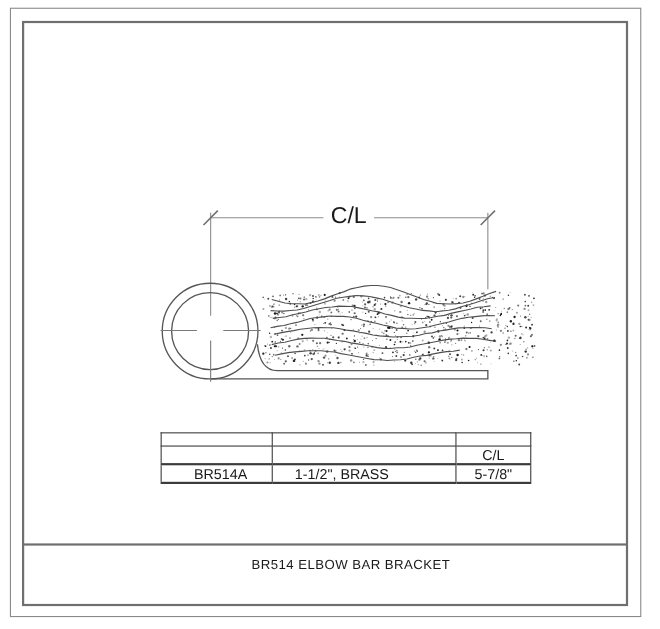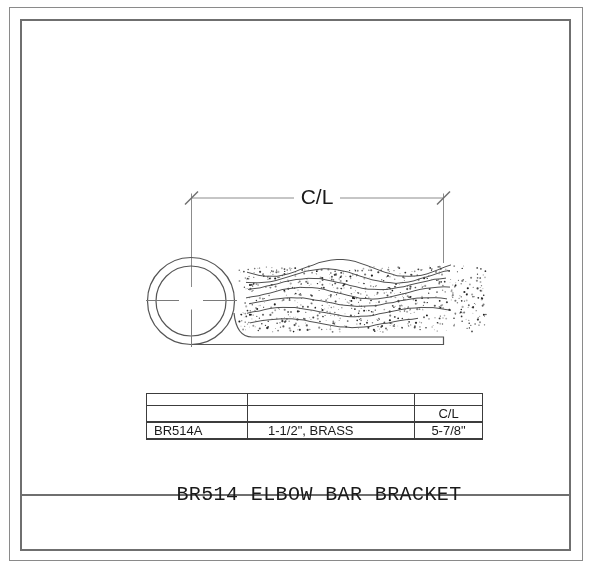--- a/index.html
+++ b/index.html
@@ -63,38 +63,37 @@
     white-space: nowrap;
     overflow: hidden;
     vertical-align: middle;
   }
   table.spec-table tr.r-blank td { height: 11px; }
   table.spec-table tr.r-head td { height: 15px; }
   table.spec-table tr.r-data td { height: 15px; }
   table.spec-table tr.r-head td,
   table.spec-table tr.r-data1 td { border-bottom-width: 2px; }
   table.spec-table tr.r-data2 td { border-bottom-width: 2px; }
-  table.spec-table td.c-model { padding-left: 7px; text-align: left; }
+  table.spec-table td.c-model { padding-left: 7px; text-align: center; }
   table.spec-table td.c-size  { padding-left: 20px; text-align: left; }
   table.spec-table td.c-cl    { text-align: center; }
   .title-divider {
     position: absolute;
     left: 21px; top: 494px;
     width: 549px; height: 2px;
     background: var(--c-frame_inner, #6f6f6f);
   }
   .drawing-title {
     position: absolute;
-    left: 319px; top: 494px;
+    left: 319px; top: 513px;
     transform: translate(-50%, -50%);
-    font-size: 20px;
+    font-size: 12px;
     letter-spacing: 0.4px;
     color: var(--c-text, #1a1a1a);
     white-space: nowrap;
-    font-family: Liberation Mono, monospace;
   }
 </style>
 </head>
 <body>
 
 <div class="sheet">
 
   <div class="outer-frame"></div>
   <div class="inner-frame"></div>
 

